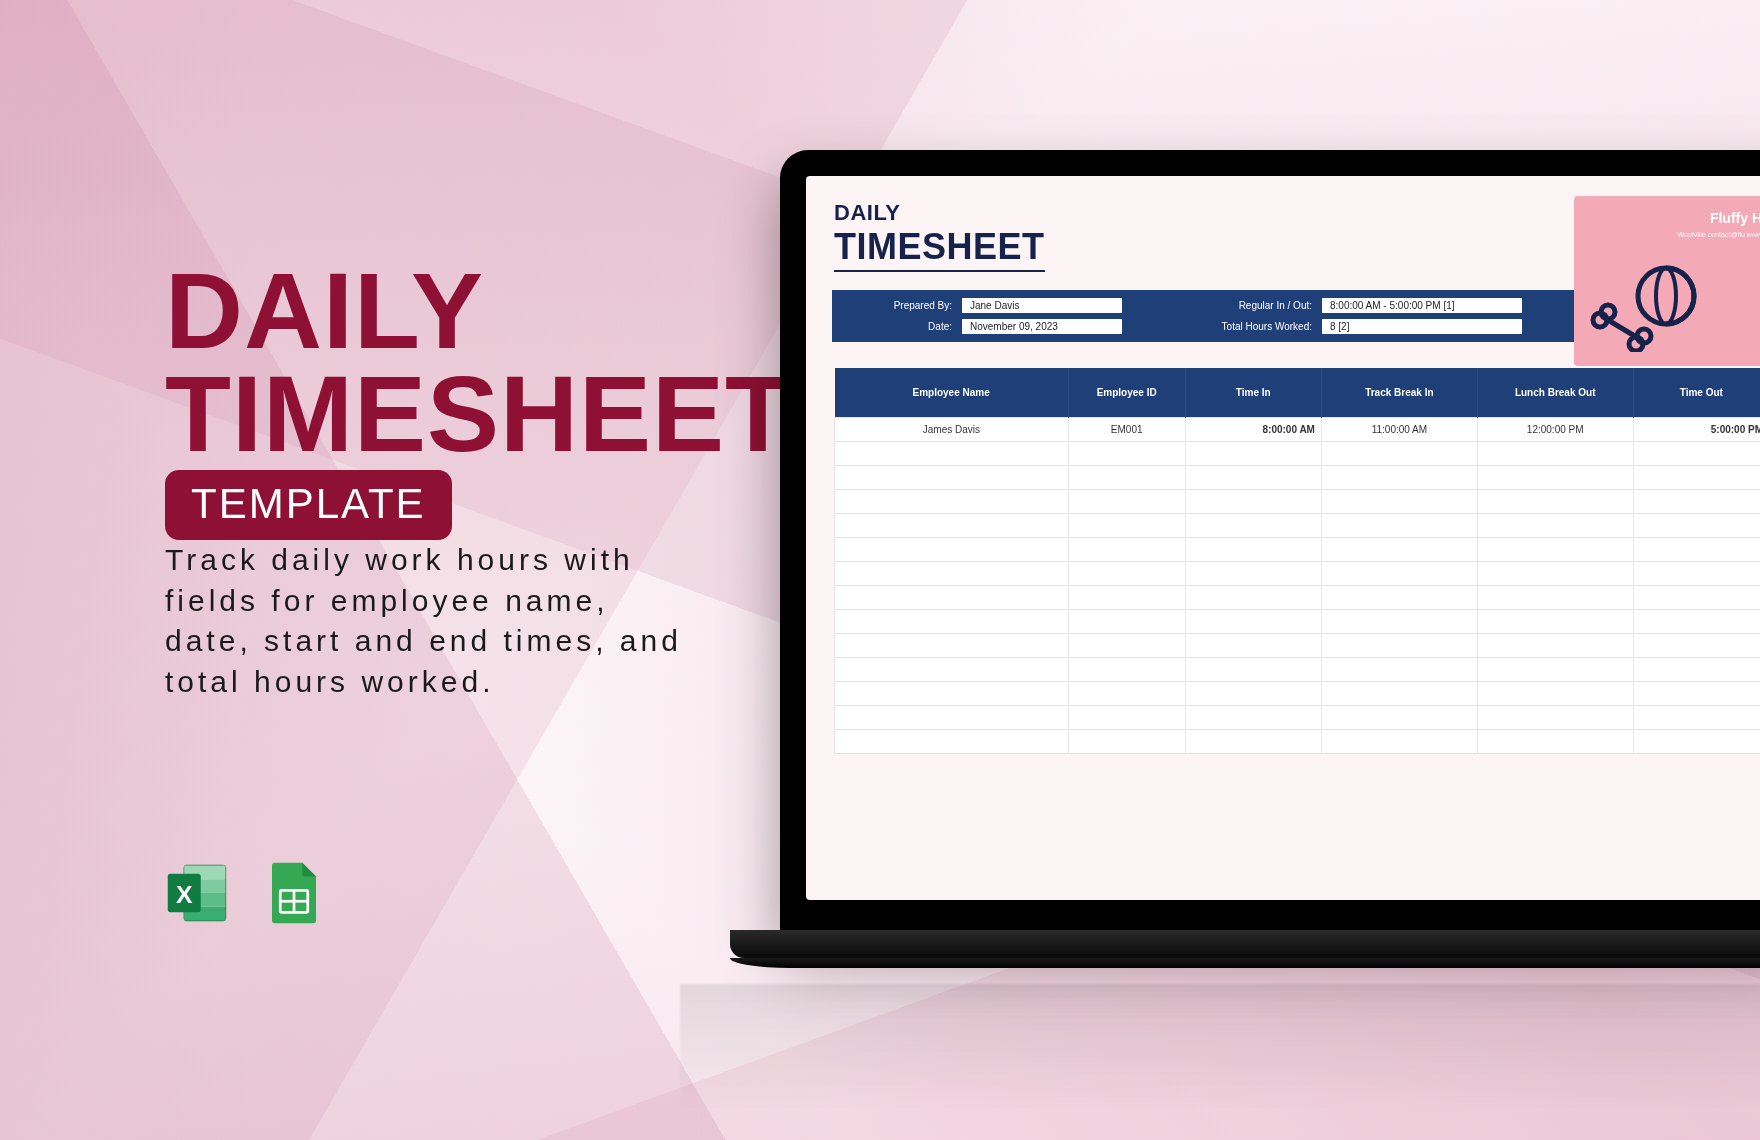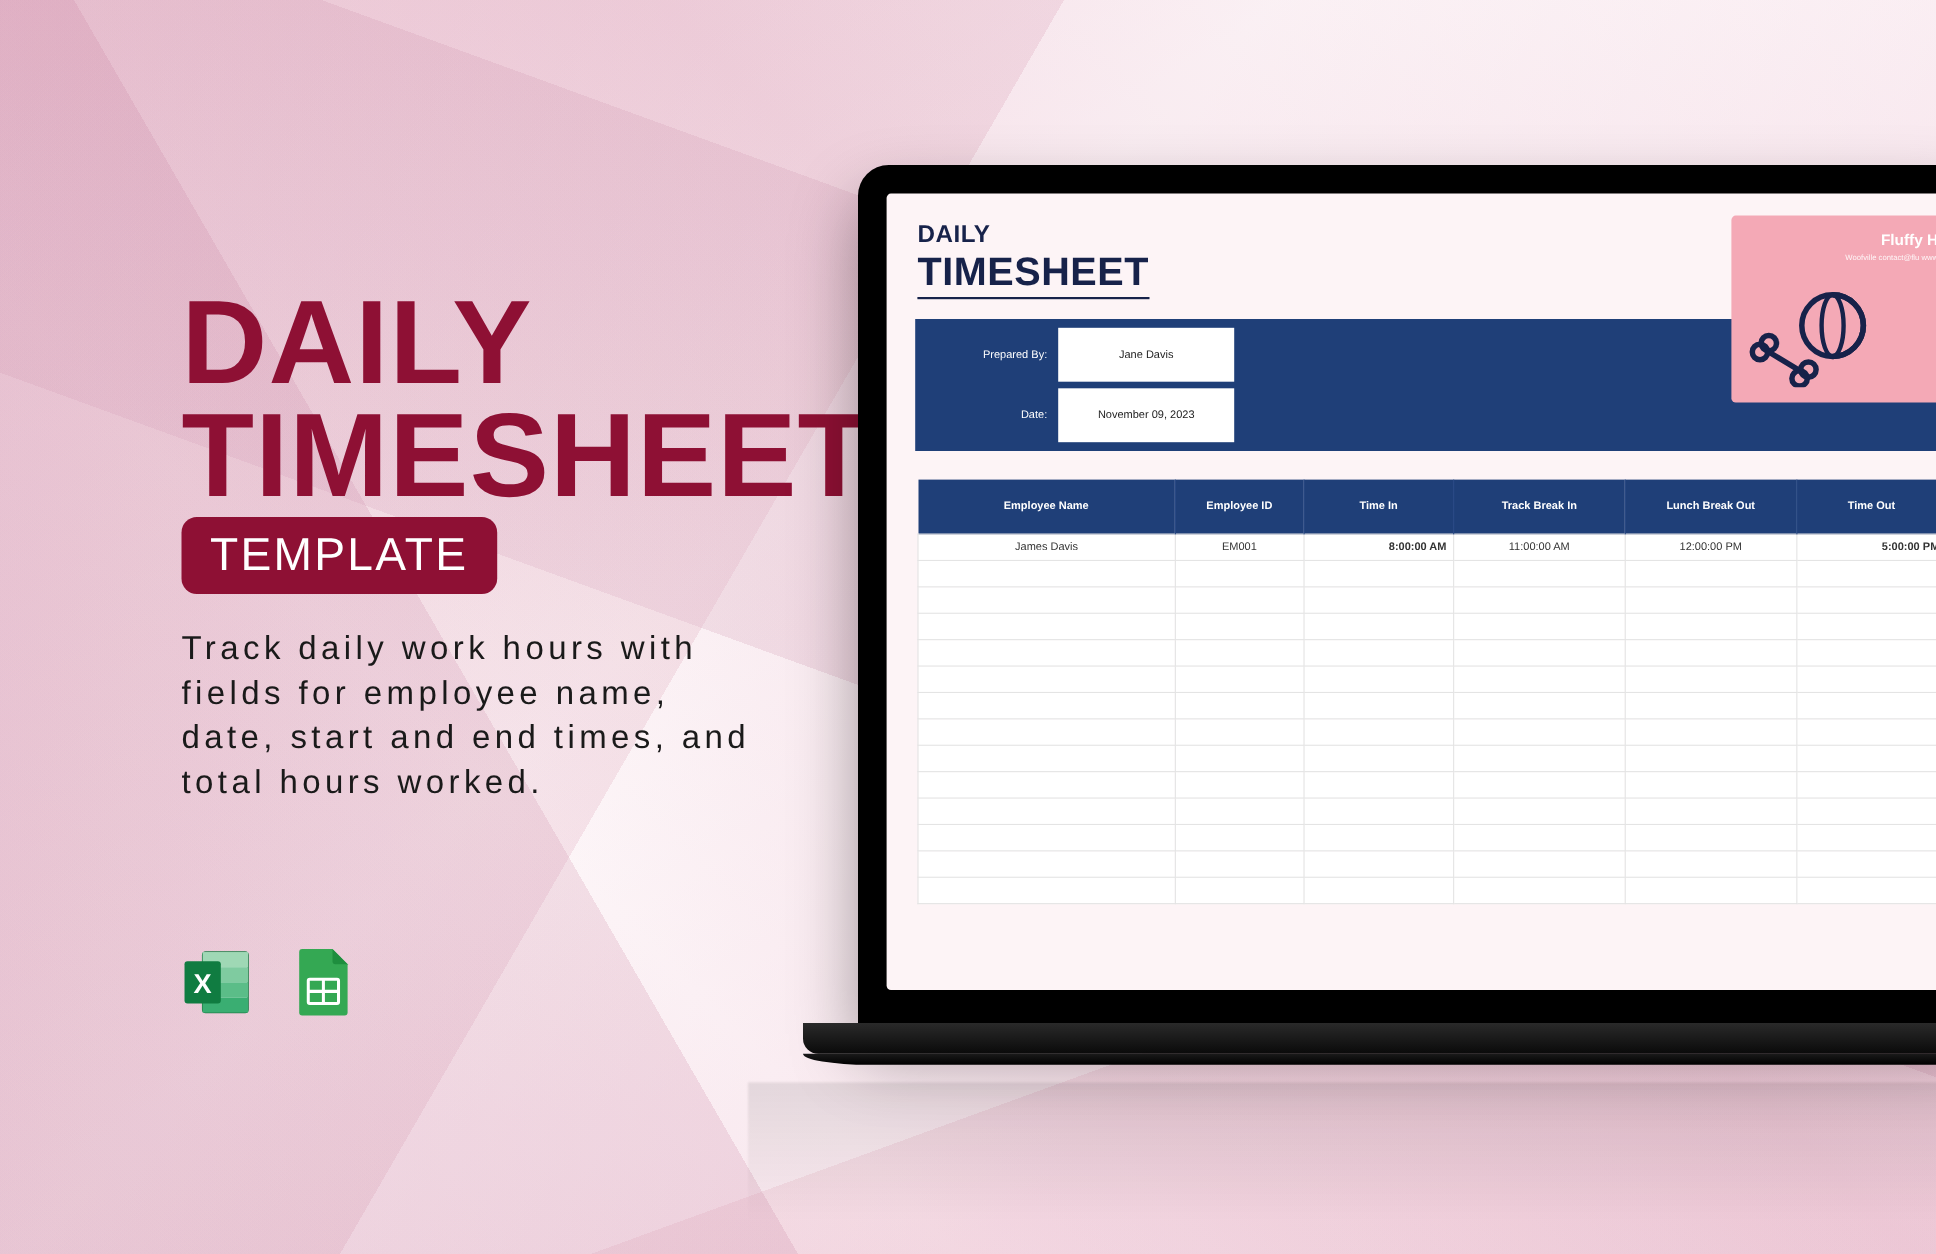--- a/index.html
+++ b/index.html
@@ -43,21 +43,20 @@
     margin-top: 5px;
     background: #8e1034;
     color: #fff;
     font-family: Impact, "Arial Black", sans-serif;
     font-size: 42px;
     letter-spacing: 2px;
     padding: 10px 26px 12px;
     border-radius: 14px;
   }
   .desc {
-    margin-top: 30px;
     font-size: 30px;
     line-height: 1.35;
     letter-spacing: 4px;
     color: #1a1a1a;
     font-weight: 400;
     max-width: 540px;
   }
   
   
   .icons {
@@ -128,21 +127,21 @@
     gap: 0;
     padding: 8px 0;
     font-size: 10px;
     width: calc(100% + 2px);
     margin-left: -2px;
   }
   .prep-col { display: flex; flex-direction: column; gap: 6px; }
   .prep-row { display: flex; align-items: center; gap: 10px; }
   .prep-label { width: 110px; text-align: right; font-size: 10px; }
   .prep-val {
-    background: #fff; color: #222; padding: 19px 8px; min-width: 160px; text-align: center;
+    background: #fff; color: #222; padding: 2px 8px; min-width: 160px; text-align: left;
     font-size: 10px;
   }
   .prep-col:first-child { margin-left: 10px; }
   .prep-col:nth-child(2) { margin-left: 60px; }
   
   
   .brand-card {
     position: absolute;
     top: 20px; right: 0;
     width: 200px; height: 170px;
@@ -251,20 +250,30 @@
           <div class="prep-col">
             <div class="prep-row">
               <span class="prep-label">Prepared By:</span>
               <span class="prep-val">Jane Davis</span>
             </div>
             <div class="prep-row">
               <span class="prep-label">Date:</span>
               <span class="prep-val">November 09, 2023</span>
             </div>
           </div>
+          <div class="prep-col">
+            <div class="prep-row">
+              <span class="prep-label" style="width:130px">Regular In / Out:</span>
+              <span class="prep-val" style="min-width:200px">8:00:00 AM - 5:00:00 PM [1]</span>
+            </div>
+            <div class="prep-row">
+              <span class="prep-label" style="width:130px">Total Hours Worked:</span>
+              <span class="prep-val" style="min-width:200px">8 [2]</span>
+            </div>
+          </div>
         </div>
 
         <table class="sheet">
           <thead>
             <tr>
               <th style="width:24%">Employee Name</th>
               <th style="width:12%">Employee ID</th>
               <th style="width:14%">Time In</th>
               <th style="width:16%">Track Break In</th>
               <th style="width:16%">Lunch Break Out</th>

